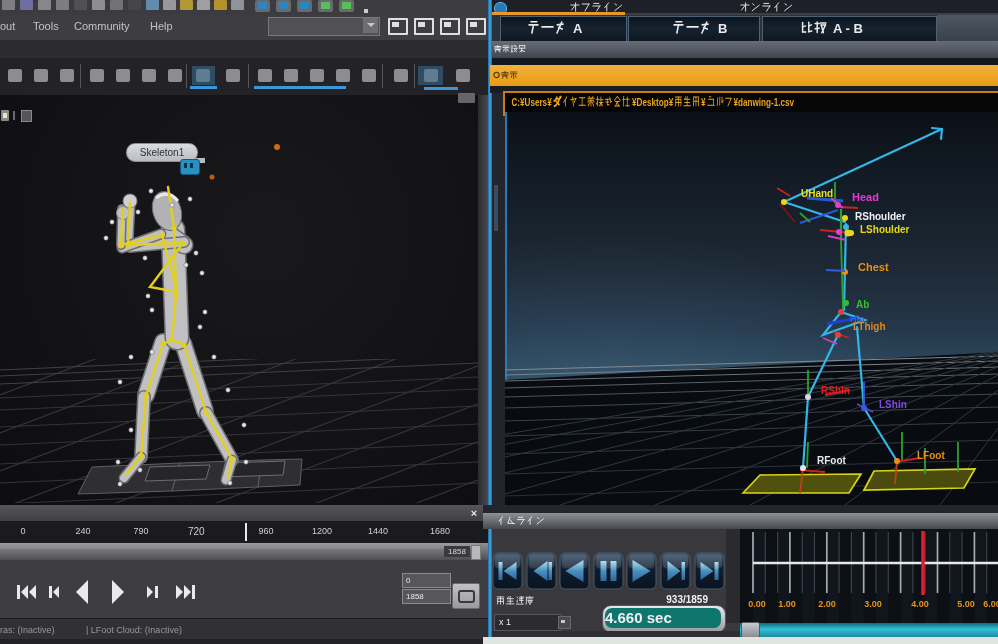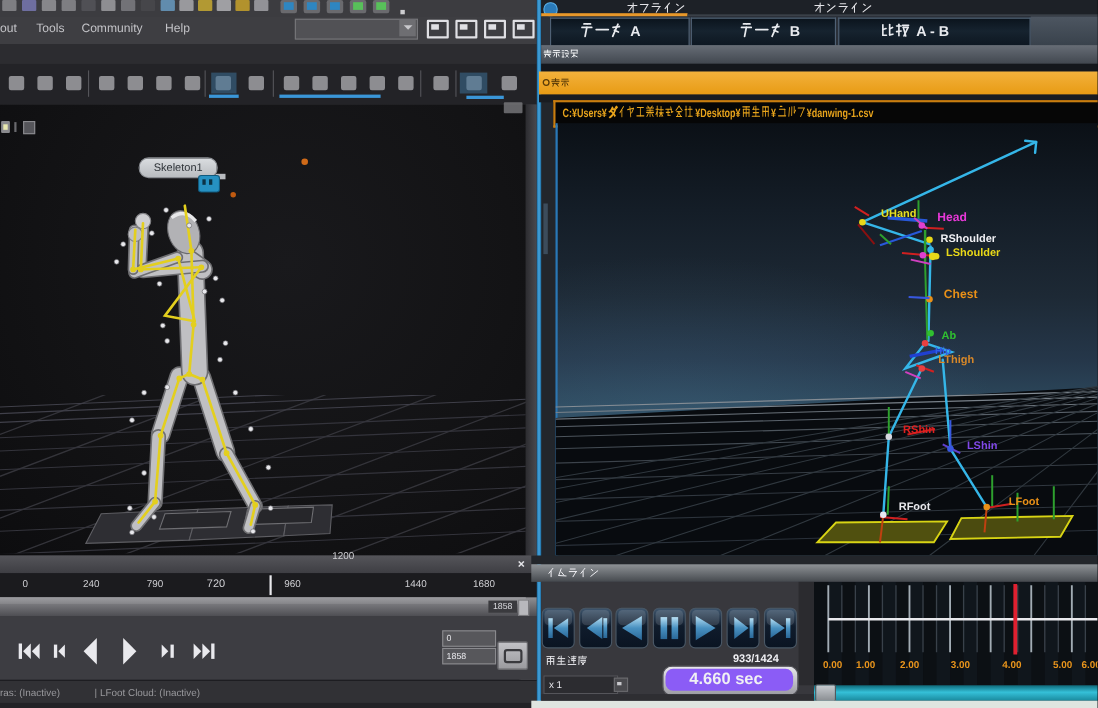--- a/index.html
+++ b/index.html
@@ -214,21 +214,21 @@
 <div class="a" style="left:477px;top:526px;width:11px;height:34px;background:linear-gradient(180deg,#a2a2a6,#808085);"></div>
 <div class="a" style="left:472px;top:598px;width:15px;height:23px;background:linear-gradient(180deg,#bcbcc0,#98989c);border:1px solid #6a6a6e;"></div>
 <div class="a" style="left:0;top:505px;width:489px;height:16px;background:linear-gradient(180deg,#55555a,#3e3e43);"></div>
 <div class="a" style="left:468px;top:507px;width:12px;height:12px;color:#e6e6ea;font-size:11px;font-weight:bold;line-height:12px;text-align:center;">×</div>
 <div class="a" style="left:0;top:521px;width:489px;height:22px;background:#1b1b1e;border-bottom:1px solid #0a0a0c;"></div>
 <div class="a" style="left:3px;top:526px;width:40px;text-align:center;font-size:9px;color:#cfcfd3;">0</div>
 <div class="a" style="left:63px;top:526px;width:40px;text-align:center;font-size:9px;color:#cfcfd3;">240</div>
 <div class="a" style="left:121px;top:526px;width:40px;text-align:center;font-size:9px;color:#cfcfd3;">790</div>
 <div class="a" style="left:188px;top:526px;width:40px;text-align:left;font-size:10px;color:#cfcfd3;">720</div>
 <div class="a" style="left:246px;top:526px;width:40px;text-align:center;font-size:9px;color:#cfcfd3;">960</div>
-<div class="a" style="left:302px;top:500px;width:40px;text-align:left;font-size:9px;color:#cfcfd3;">1200</div>
+<div class="a" style="left:302px;top:526px;width:40px;text-align:center;font-size:9px;color:#cfcfd3;">1200</div>
 <div class="a" style="left:358px;top:526px;width:40px;text-align:center;font-size:9px;color:#cfcfd3;">1440</div>
 <div class="a" style="left:420px;top:526px;width:40px;text-align:center;font-size:9px;color:#cfcfd3;">1680</div>
 <div class="a" style="left:245px;top:523px;width:2px;height:18px;background:#e8e8ec;"></div>
 <div class="a" style="left:0;top:543px;width:489px;height:17px;background:linear-gradient(180deg,#909094,#4e4e53);"></div>
 <div class="a" style="left:0;top:543px;width:478px;height:6px;background:linear-gradient(180deg,#9c9ca0,#86868a);"></div>
 <div class="a" style="left:444px;top:546px;width:26px;height:11px;background:#3a3a3e;color:#d8d8dc;font-size:8px;line-height:11px;text-align:center;">1858</div>
 <div class="a" style="left:471px;top:545px;width:8px;height:13px;background:#b8b8bc;border:1px solid #7a7a7e;"></div>
 <div class="a" style="left:0;top:560px;width:489px;height:58px;background:#3d3d42;"></div>
 <svg class="a" style="left:0;top:563px" width="478" height="58" viewBox="0 0 478 58">
       <rect x="17" y="22" width="3" height="14" fill="#e9e9ed"></rect>
@@ -708,24 +708,24 @@
         <line x1="33.7" y1="1.4" x2="33.7" y2="2.3"></line>
         <line x1="30.1" y1="2.3" x2="37.3" y2="2.3"></line>
         <line x1="30.5" y1="2.3" x2="30.2" y2="9.1"></line>
         <line x1="31.9" y1="3.9" x2="36.4" y2="3.9"></line>
         <line x1="31.9" y1="5.5" x2="36.4" y2="5.5"></line>
         <line x1="32.3" y1="6.9" x2="35.9" y2="6.9"></line>
         <line x1="32.3" y1="6.9" x2="34.6" y2="9.1"></line>
         <line x1="35.9" y1="6.9" x2="33.2" y2="9.3"></line>
       </g>
     </svg>
-<div class="a" style="left:628px;top:594px;width:80px;text-align:right;color:#f0f0f4;font-size:10px;font-weight:bold;">933/1424</div>
+<div class="a" style="left:628px;top:594px;width:80px;text-align:right;color:#f0f0f4;font-size:10px;font-weight:bold;">933/1859</div>
 <div class="a" style="left:494px;top:614px;width:62px;height:15px;background:#2c2c30;border:1px solid #55555a;color:#e8e8ec;font-size:9px;line-height:15px;padding-left:4px;">x 1</div>
 <div class="a" style="left:558px;top:616px;width:11px;height:11px;background:#4a4a4e;border:1px solid #6a6a6e;"></div>
 <div class="a" style="left:561px;top:620px;width:4px;height:3px;background:#c8c8cc;"></div>
 <div class="a" style="left:602px;top:605px;width:122px;height:26px;border-radius:9px;background:linear-gradient(180deg,#e8e8ec,#9a9aa0);
 border:1px solid #55555a;"></div>
-<div class="a" style="left:605px;top:608px;width:116px;height:20px;border-radius:7px;background:#8b5cf6;
-color:#f0f0f4;font-size:15px;font-weight:bold;text-align:center;line-height:20px;padding-right:6px;box-sizing:border-box;">4.660 sec</div>
+<div class="a" style="left:605px;top:608px;width:116px;height:20px;border-radius:7px;background:#0f766e;
+color:#f0f0f4;font-size:15px;font-weight:bold;text-align:left;line-height:20px;padding-right:6px;box-sizing:border-box;">4.660 sec</div>
 <div class="a" style="left:740px;top:623px;width:258px;height:14px;background:linear-gradient(180deg,#0e6a7a,#35c0d8 45%,#1a8a9e);"></div>
 <div class="a" style="left:741px;top:622px;width:17px;height:14px;background:linear-gradient(180deg,#c8ccd0,#8a8e92);border:1px solid #55585c;border-radius:2px;"></div>
 <div class="a" style="left:483px;top:637px;width:515px;height:7px;background:#dfe5e0;"></div>
 <div class="a" style="left:492px;top:631px;width:248px;height:6px;background:#2e2e32;"></div>
 </div>
 </body></html>

